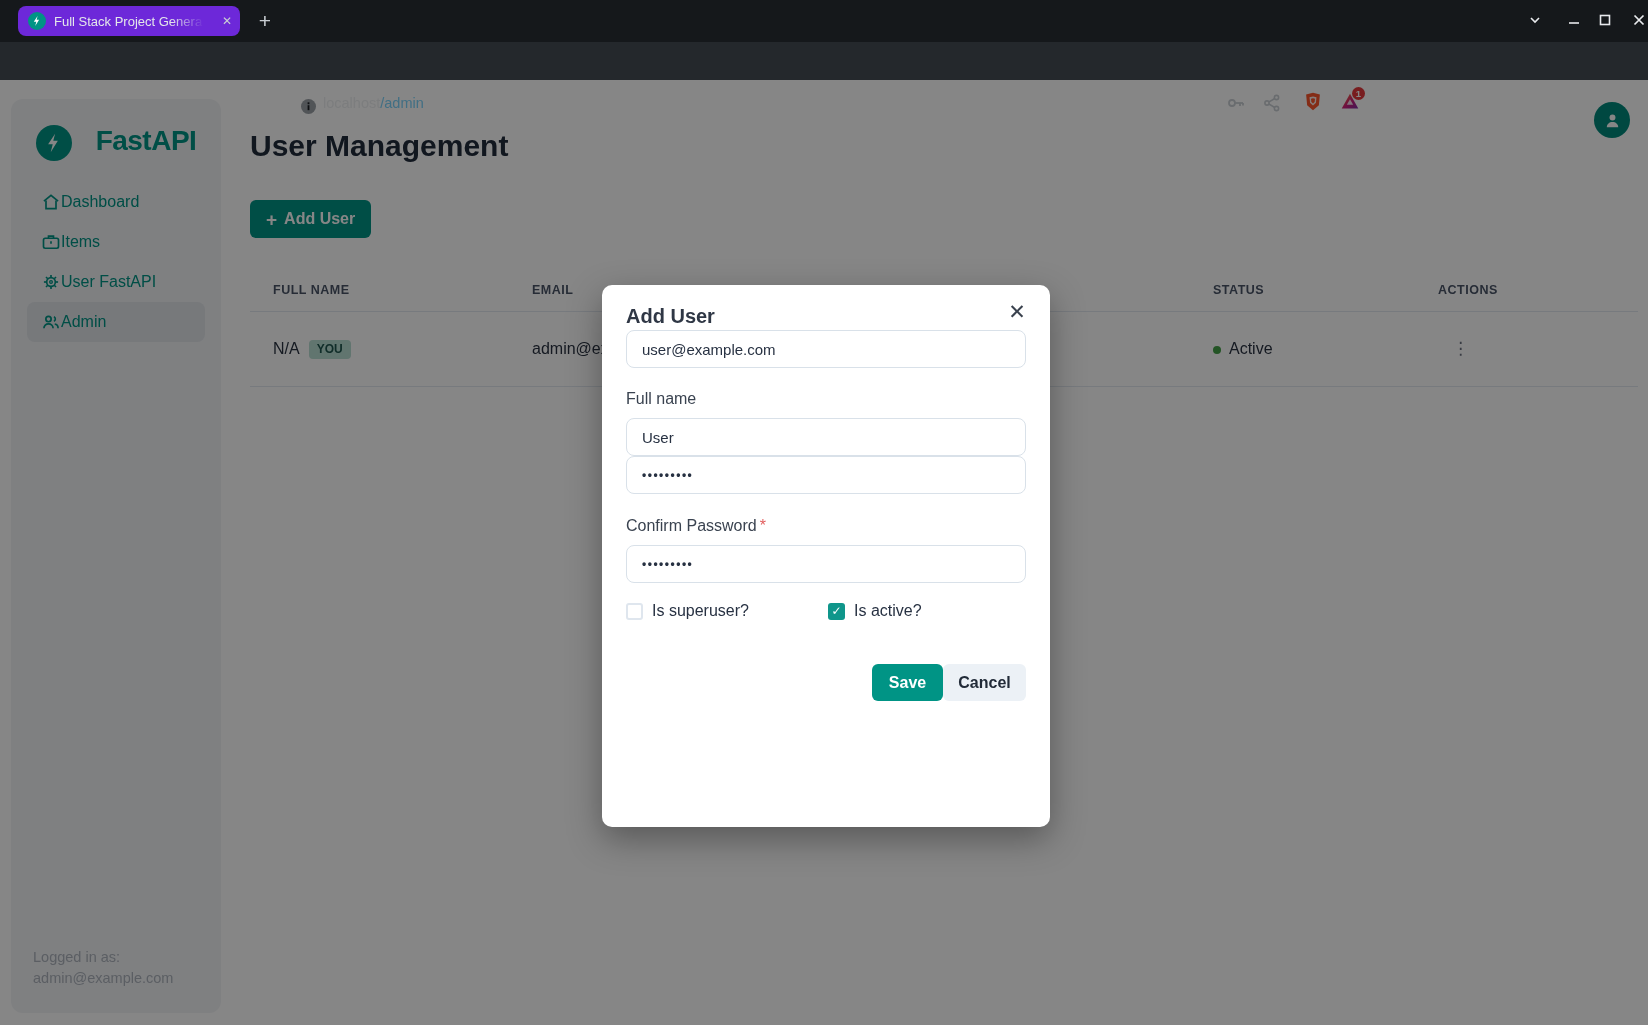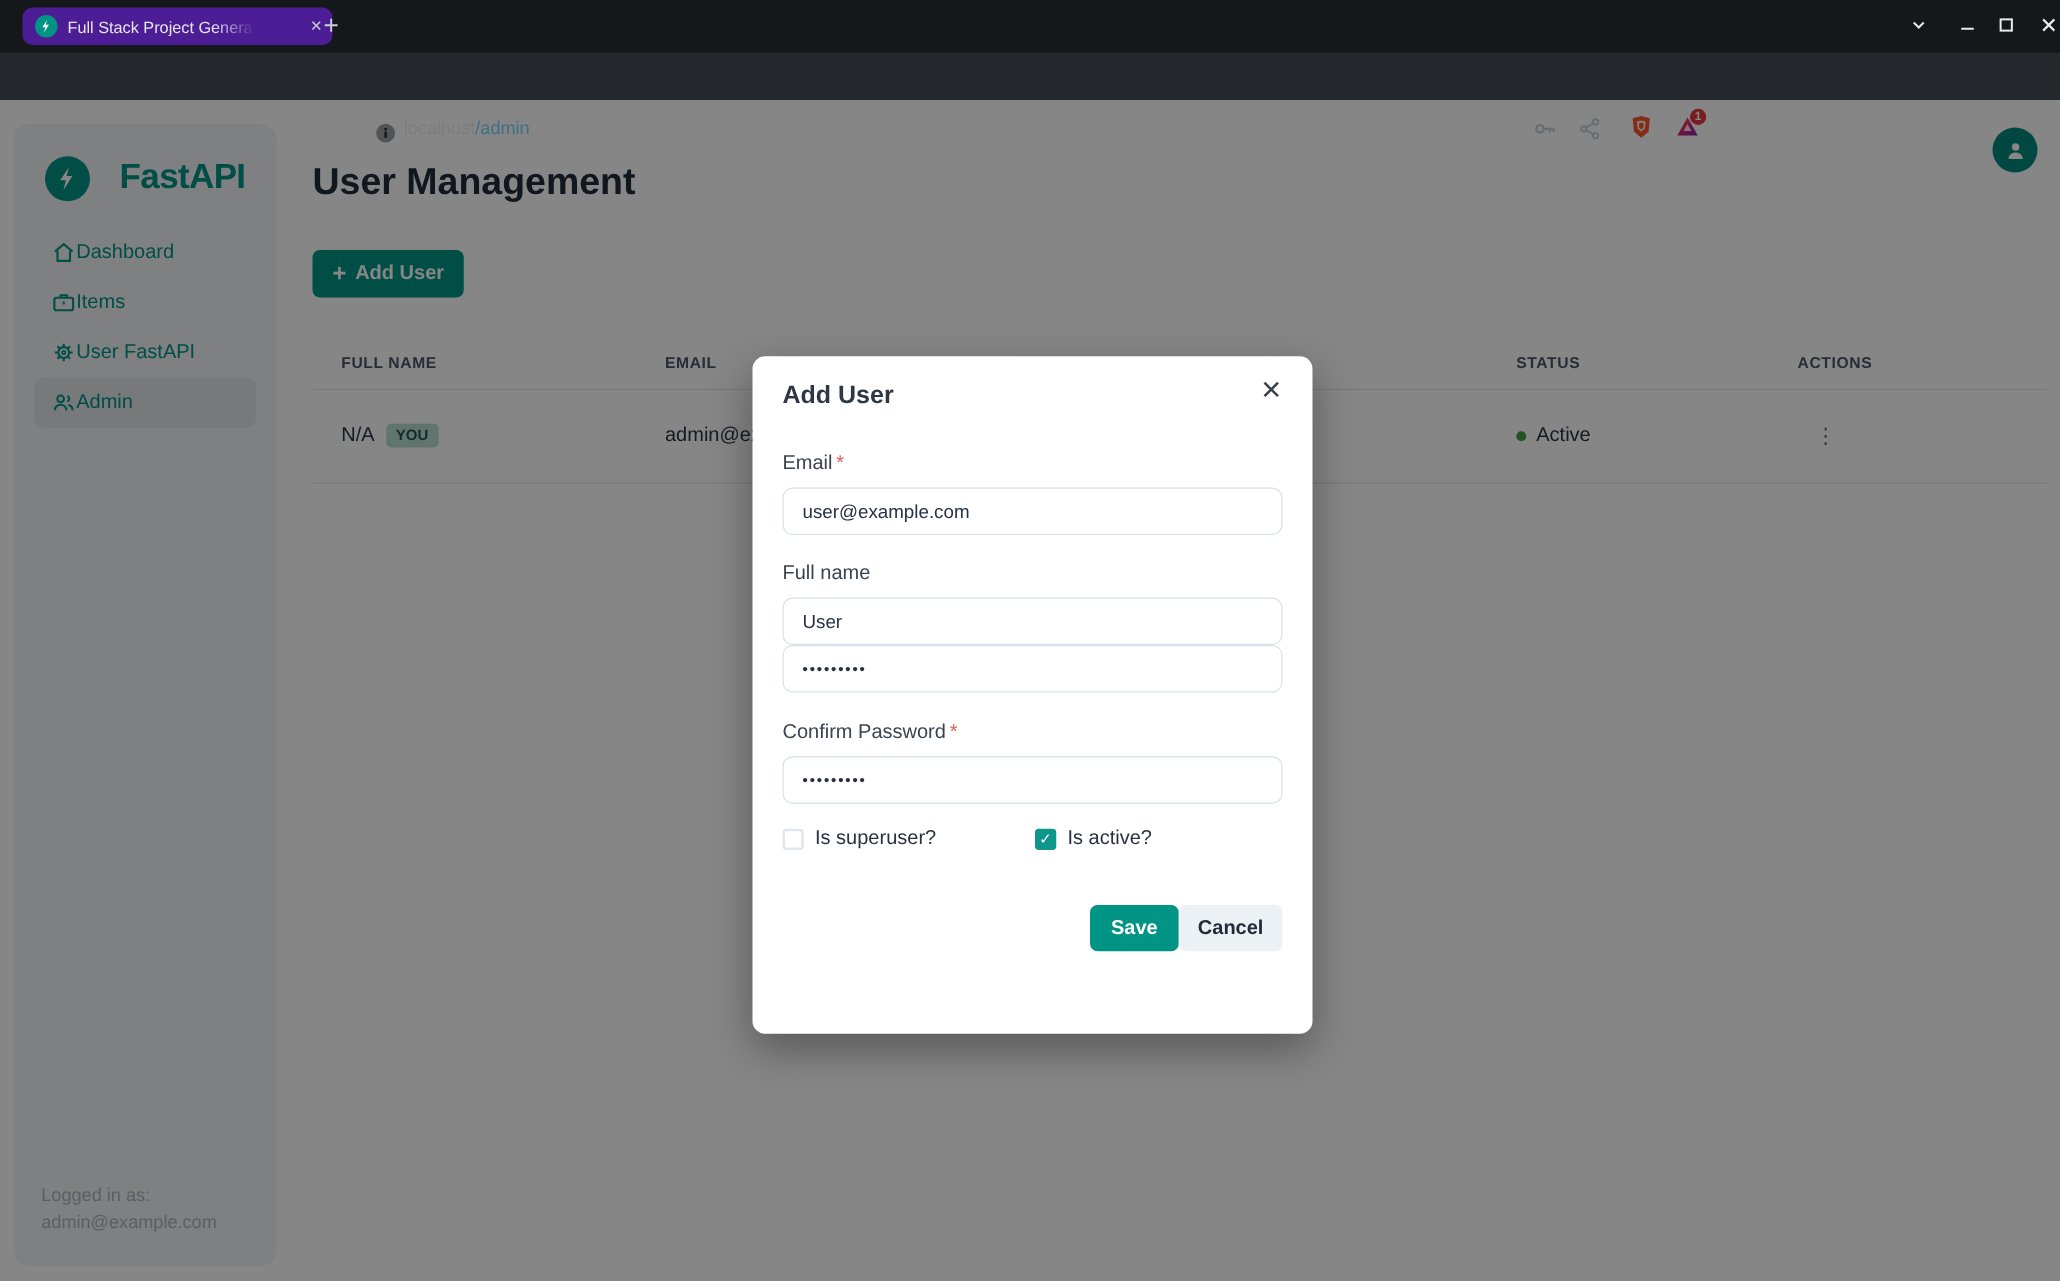--- a/index.html
+++ b/index.html
@@ -2,21 +2,21 @@
 <html><head>
 <meta charset="utf-8">
 <style>
   html,body{margin:0;padding:0;background:#000;}
   *{box-sizing:border-box;font-family:"Liberation Sans","DejaVu Sans",sans-serif;}
   #stage{position:relative;width:1648px;height:1025px;overflow:hidden;background:#15181b;}
   .abs{position:absolute;}
 
   
   #tabbar{left:0;top:0;width:1648px;height:42px;background:#15181b;}
-  .tab{left:18px;top:6px;width:248px;height:30px;background:#4c1d95;border-radius:8px;display:flex;align-items:center;padding:0 8px 0 10px;}
+  .tab{left:18px;top:6px;width:222px;height:30px;background:#6d28d9;border-radius:8px;display:flex;align-items:center;padding:0 8px 0 10px;}
   .favicon{width:18px;height:18px;border-radius:50%;background:#009485;display:flex;align-items:center;justify-content:center;flex:0 0 auto;}
   .tab-title{margin-left:8px;font-size:13px;color:#e4e7ea;white-space:nowrap;overflow:hidden;width:150px;
      -webkit-mask-image:linear-gradient(90deg,#000 78%,transparent);mask-image:linear-gradient(90deg,#000 78%,transparent);}
   .tab-close{margin-left:auto;color:#c9ced3;font-size:12px;line-height:30px;cursor:default;}
   .newtab{left:252px;top:8px;width:26px;height:26px;color:#c9ced3;font-size:21px;line-height:25px;text-align:center;border-radius:6px;}
   .winctl{top:10px;width:20px;height:20px;display:flex;align-items:center;justify-content:center;color:#e8eaed;}
 
   #toolbar{left:0;top:42px;width:1648px;height:38px;background:#24282c;}
   .tool-ic{top:50px;width:22px;height:22px;display:flex;align-items:center;justify-content:center;}
   #urlbar{left:287px;top:46px;width:1078px;height:30px;background:#1c2024;border-radius:8px;}
@@ -287,21 +287,20 @@
       <div class="abs tline" style="top:306px"></div>
     </div>
   </div>
 
   <div class="abs" id="overlay"></div>
 
   <div class="abs" id="modal">
     <div id="modal-title">Add User</div>
     <button id="modal-close">✕</button>
 
-    <div class="f-label first"><span>Email</span><span class="req">*</span></div>
     <input class="f-input" type="text" value="user@example.com" style="">
 
     <div class="f-label">Full name</div>
     <input class="f-input" type="text" value="User" style="">
 
     <input class="f-input pw" type="text" value="•••••••••" style="">
 
     <div class="f-label" style="margin-top:21px"><span>Confirm Password</span><span class="req">*</span></div>
     <input class="f-input pw" type="text" value="•••••••••" style="">
 

